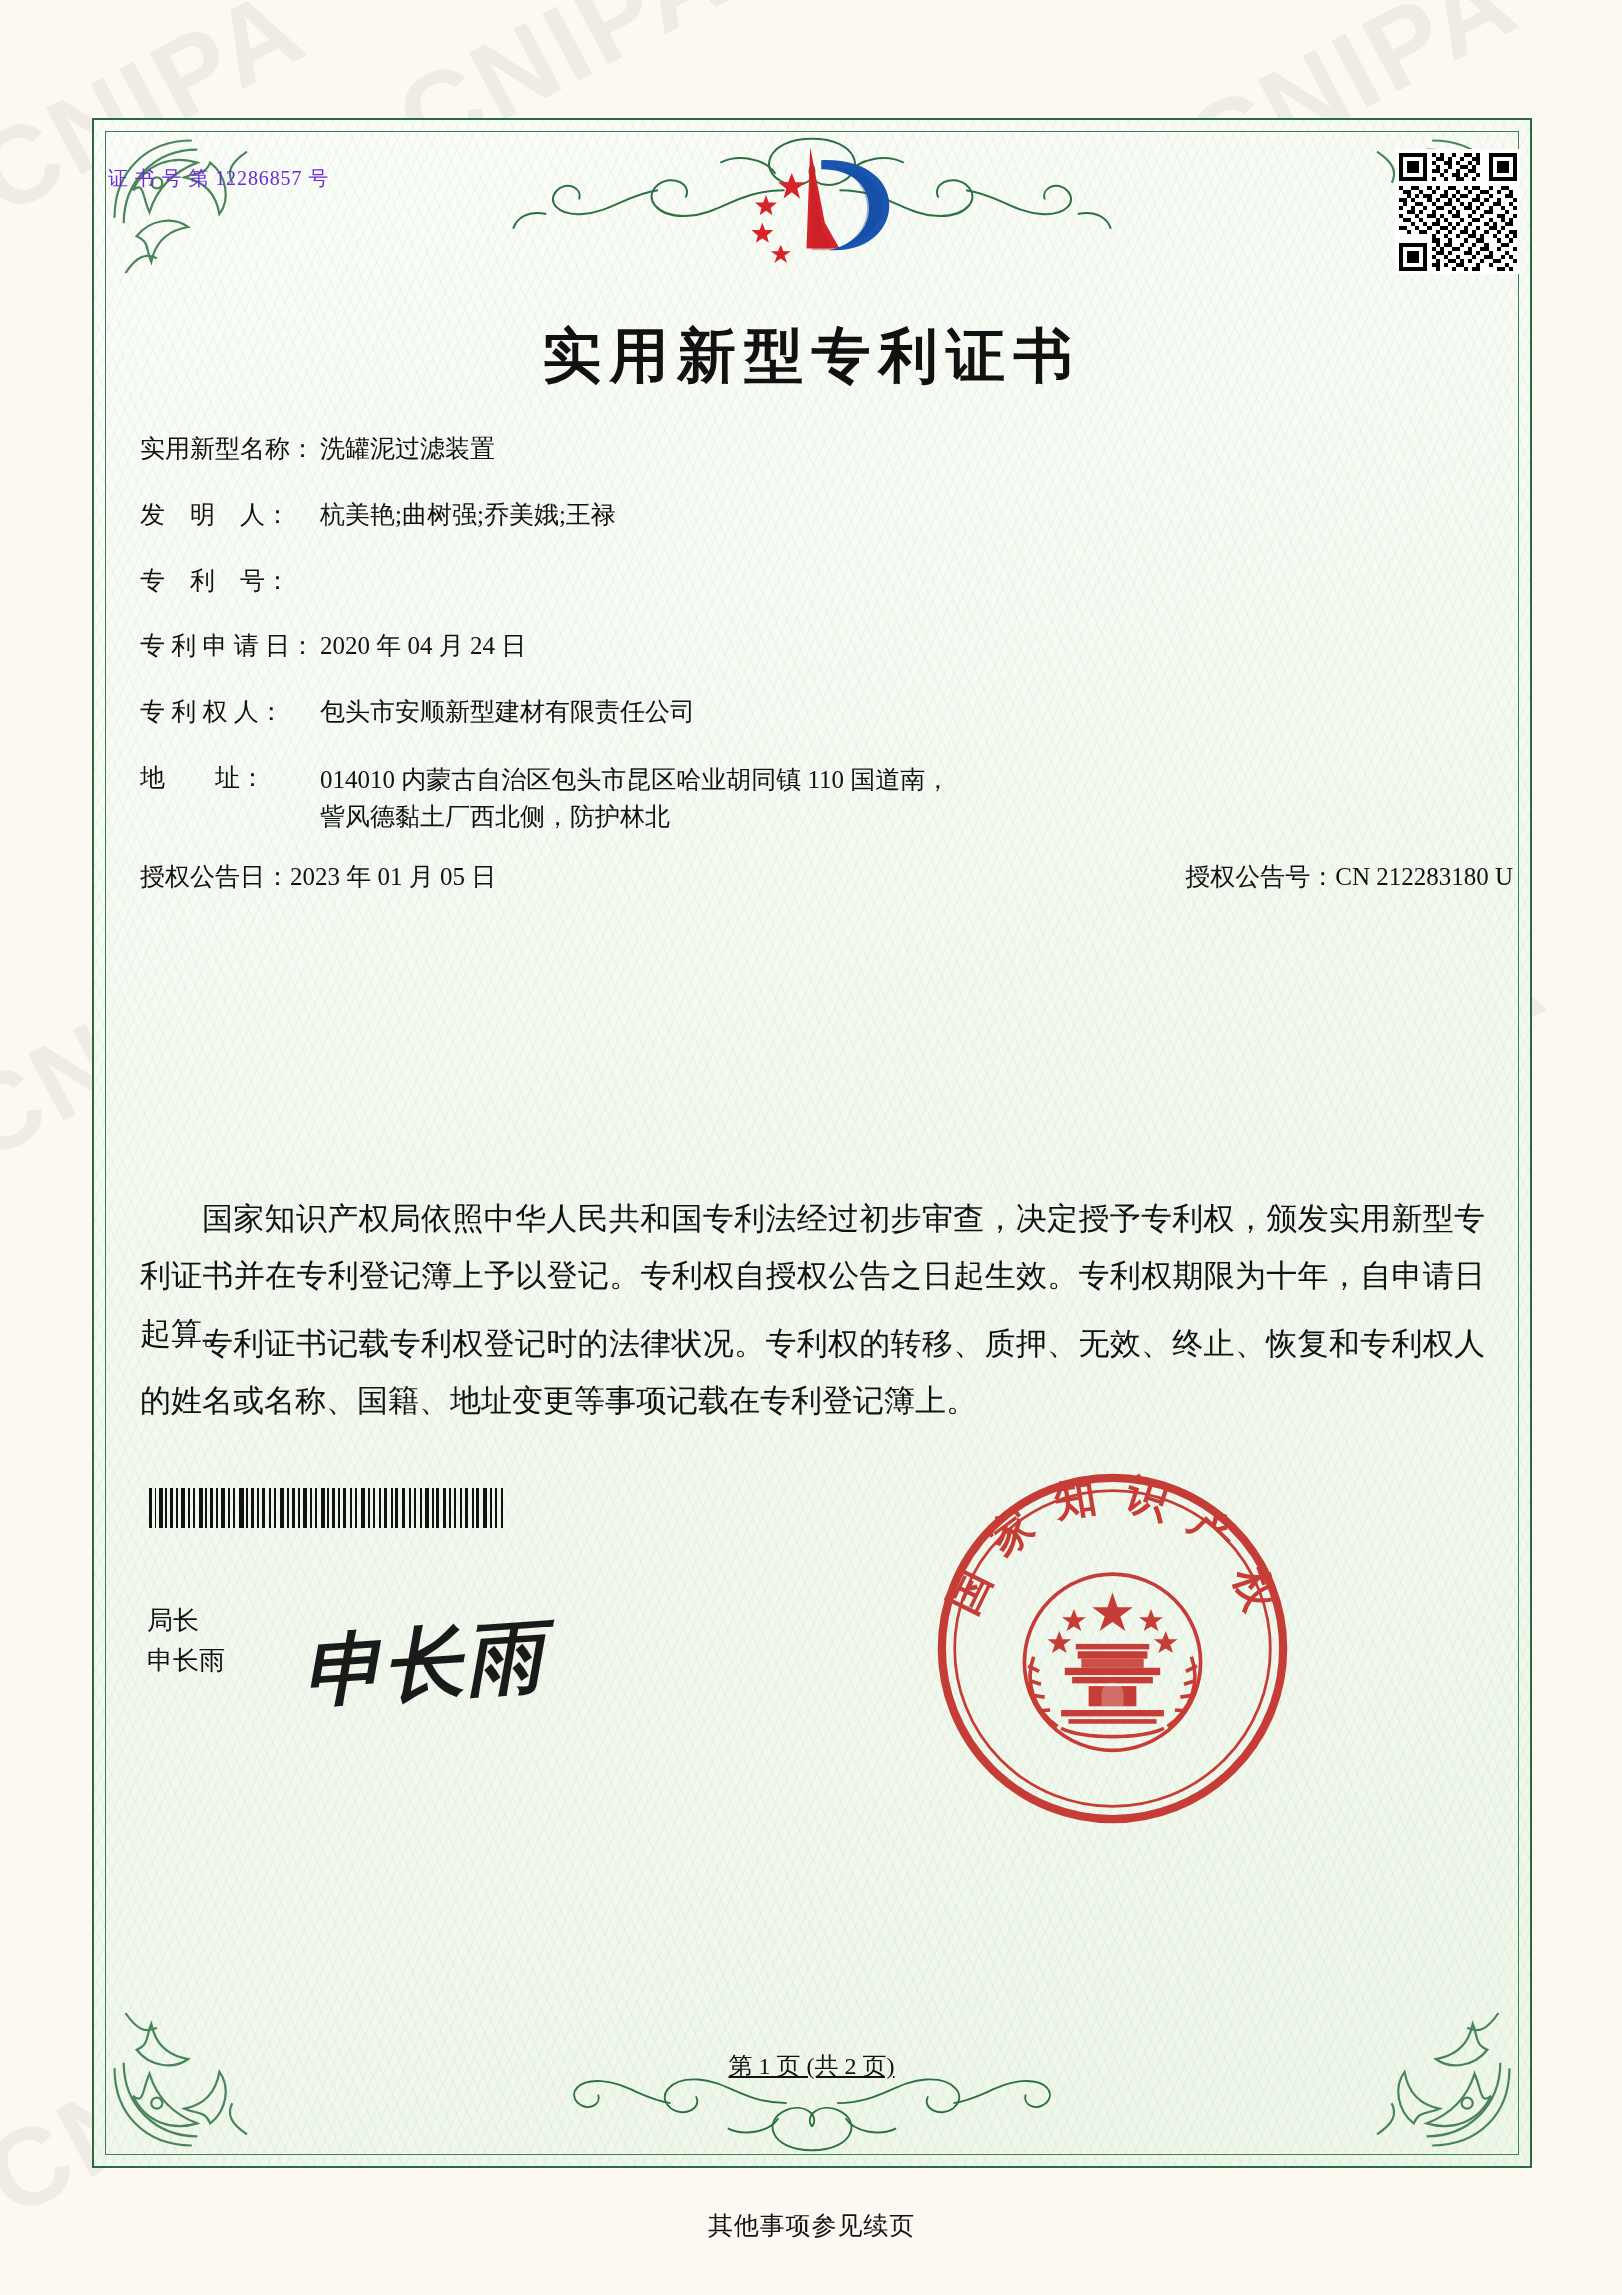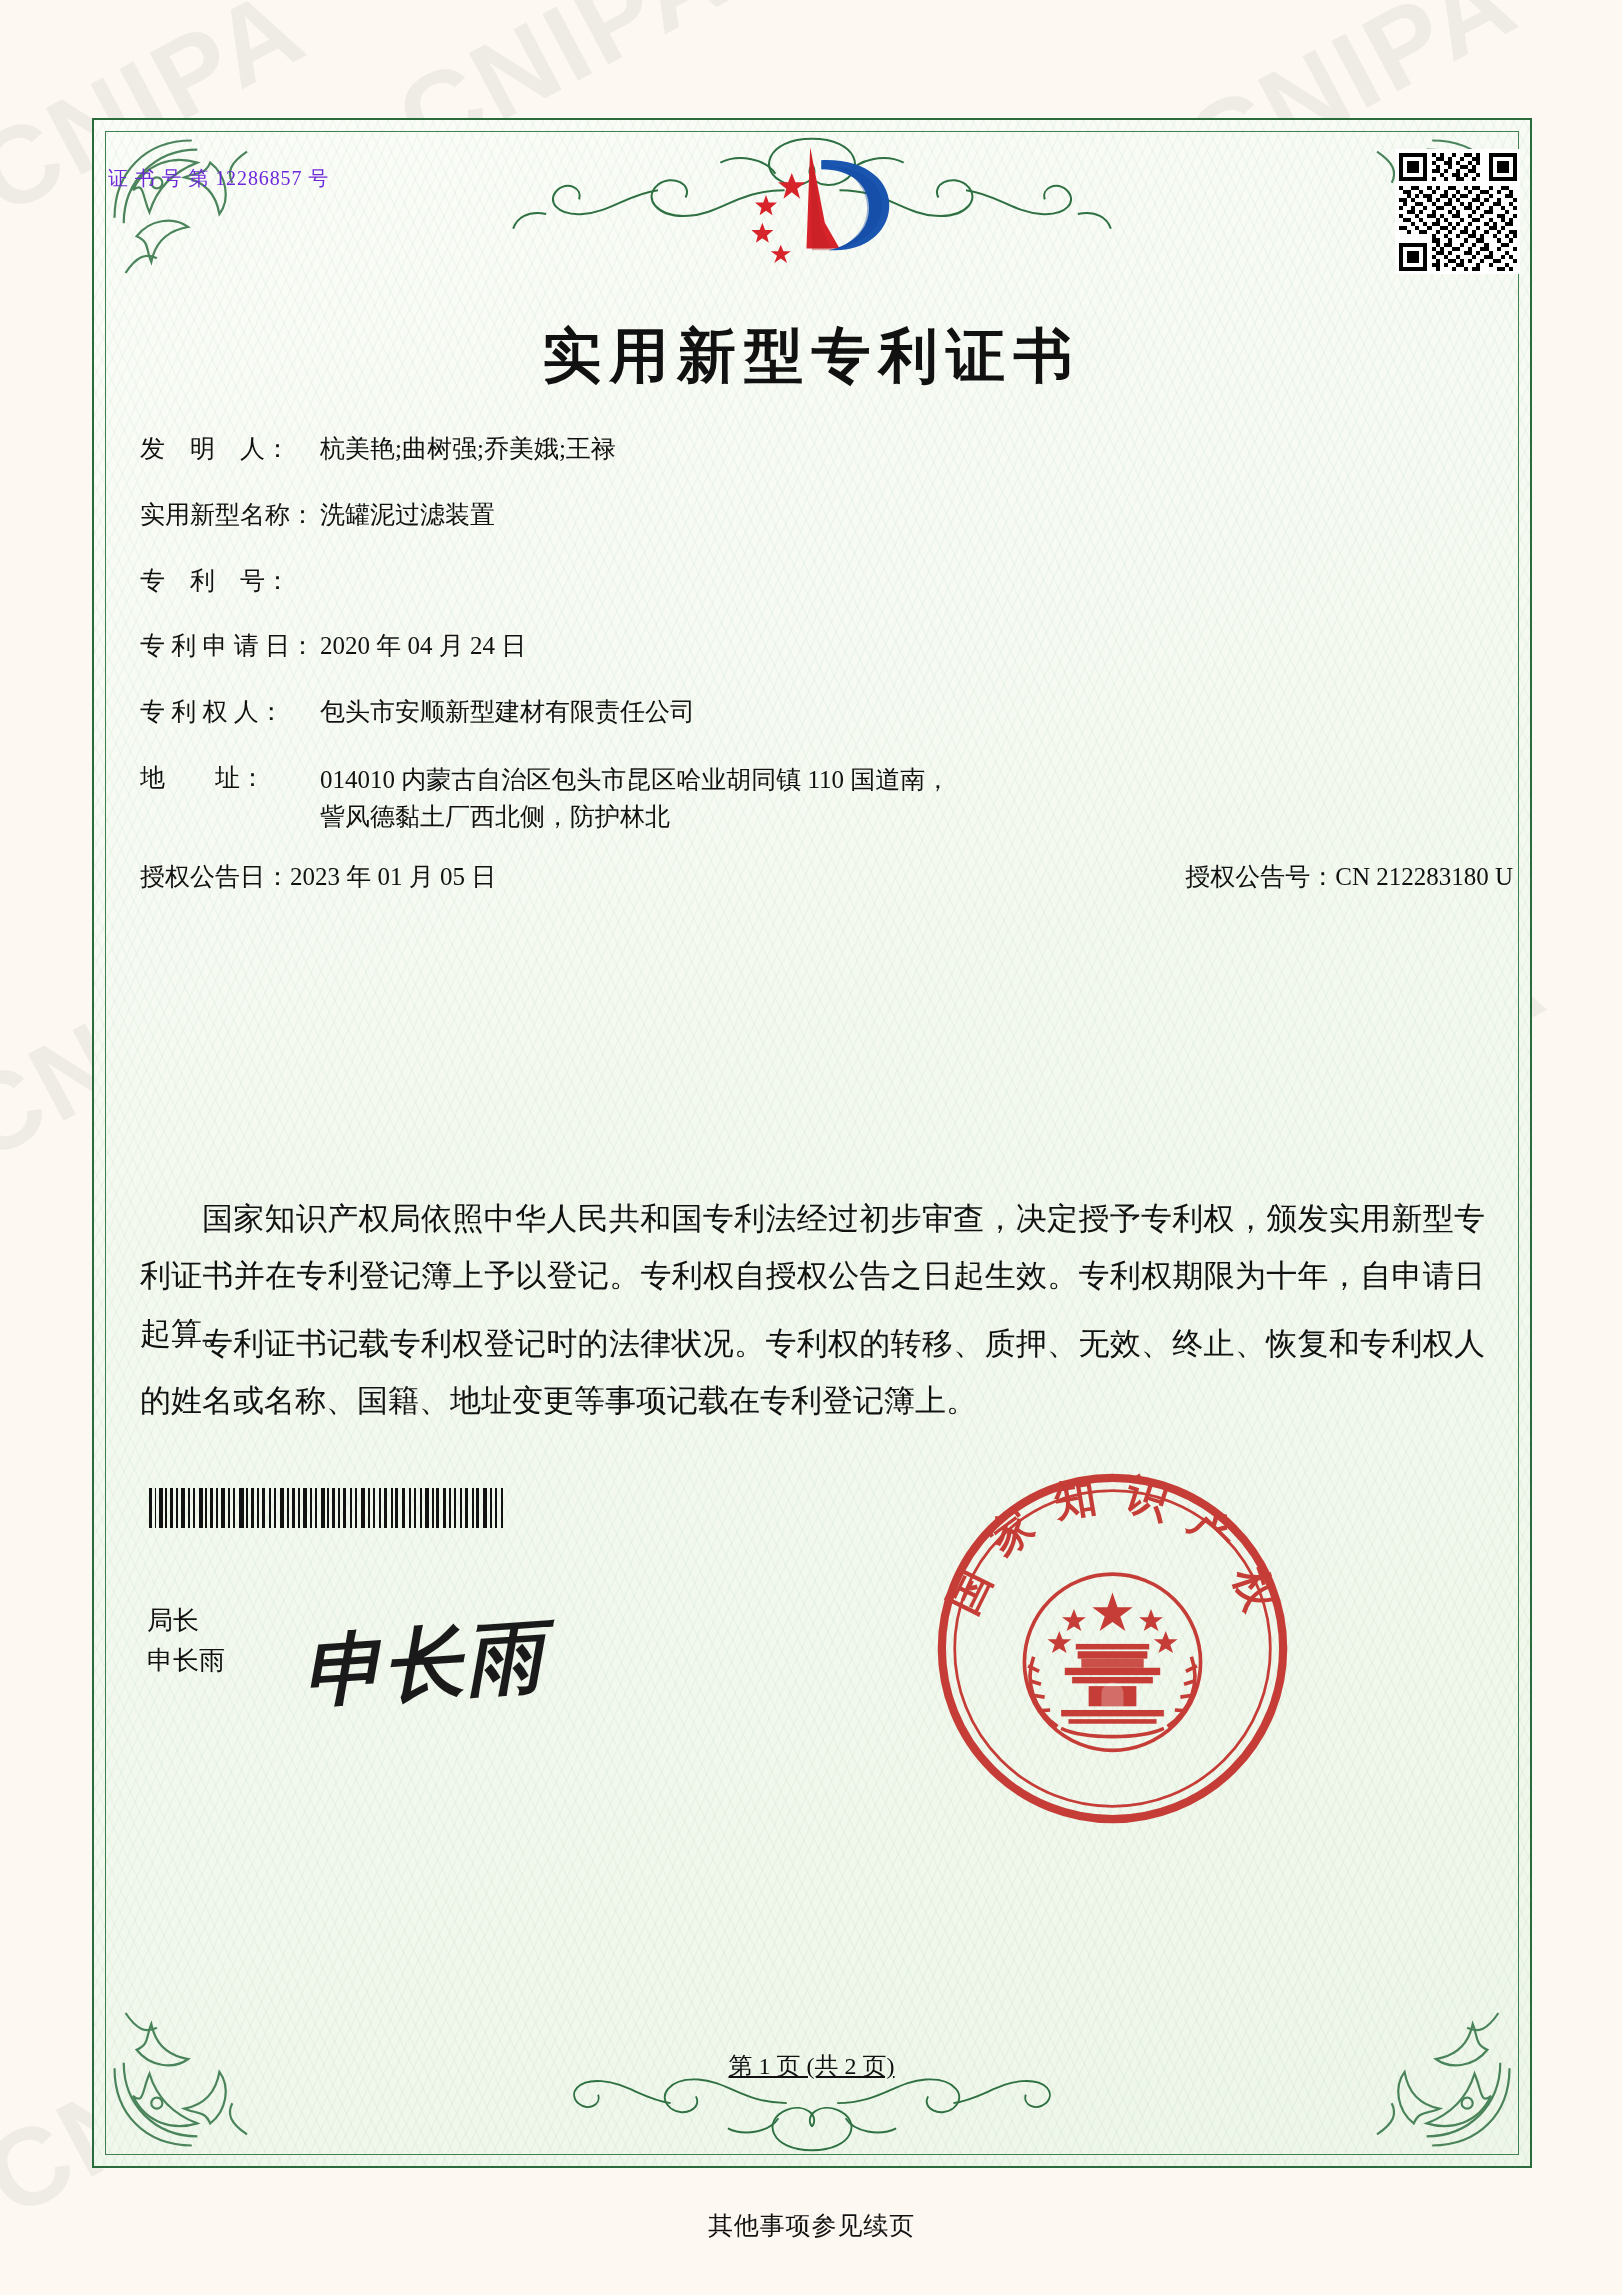--- a/index.html
+++ b/index.html
@@ -588,26 +588,26 @@
       <polygon points="76,92 79,100 88,100 81,106 83,114 76,109 69,114 71,106 64,100 73,100"></polygon>
       <polygon points="96,116 99,123 107,123 100,128 103,136 96,131 89,136 92,128 85,123 93,123"></polygon>
     </g>
   </g>
 </svg>
 
 <div class="title" style="z-index:4;">实用新型专利证书</div>
 
 <div class="fields" style="z-index:4;">
   <div class="frow">
+    <div class="flabel">实用新型名称：</div>
+    <div class="fvalue">洗罐泥过滤装置</div>
+  </div>
+  <div class="frow">
     <div class="flabel">发    明    人：</div>
     <div class="fvalue">杭美艳;曲树强;乔美娥;王禄</div>
-  </div>
-  <div class="frow">
-    <div class="flabel">实用新型名称：</div>
-    <div class="fvalue">洗罐泥过滤装置</div>
   </div>
   <div class="frow">
     <div class="flabel">专    利    号：</div>
   </div>
   <div class="frow">
     <div class="flabel">专 利 申 请 日：</div>
     <div class="fvalue">2020 年 04 月 24 日</div>
   </div>
   <div class="frow">
     <div class="flabel">专 利 权 人：</div>

